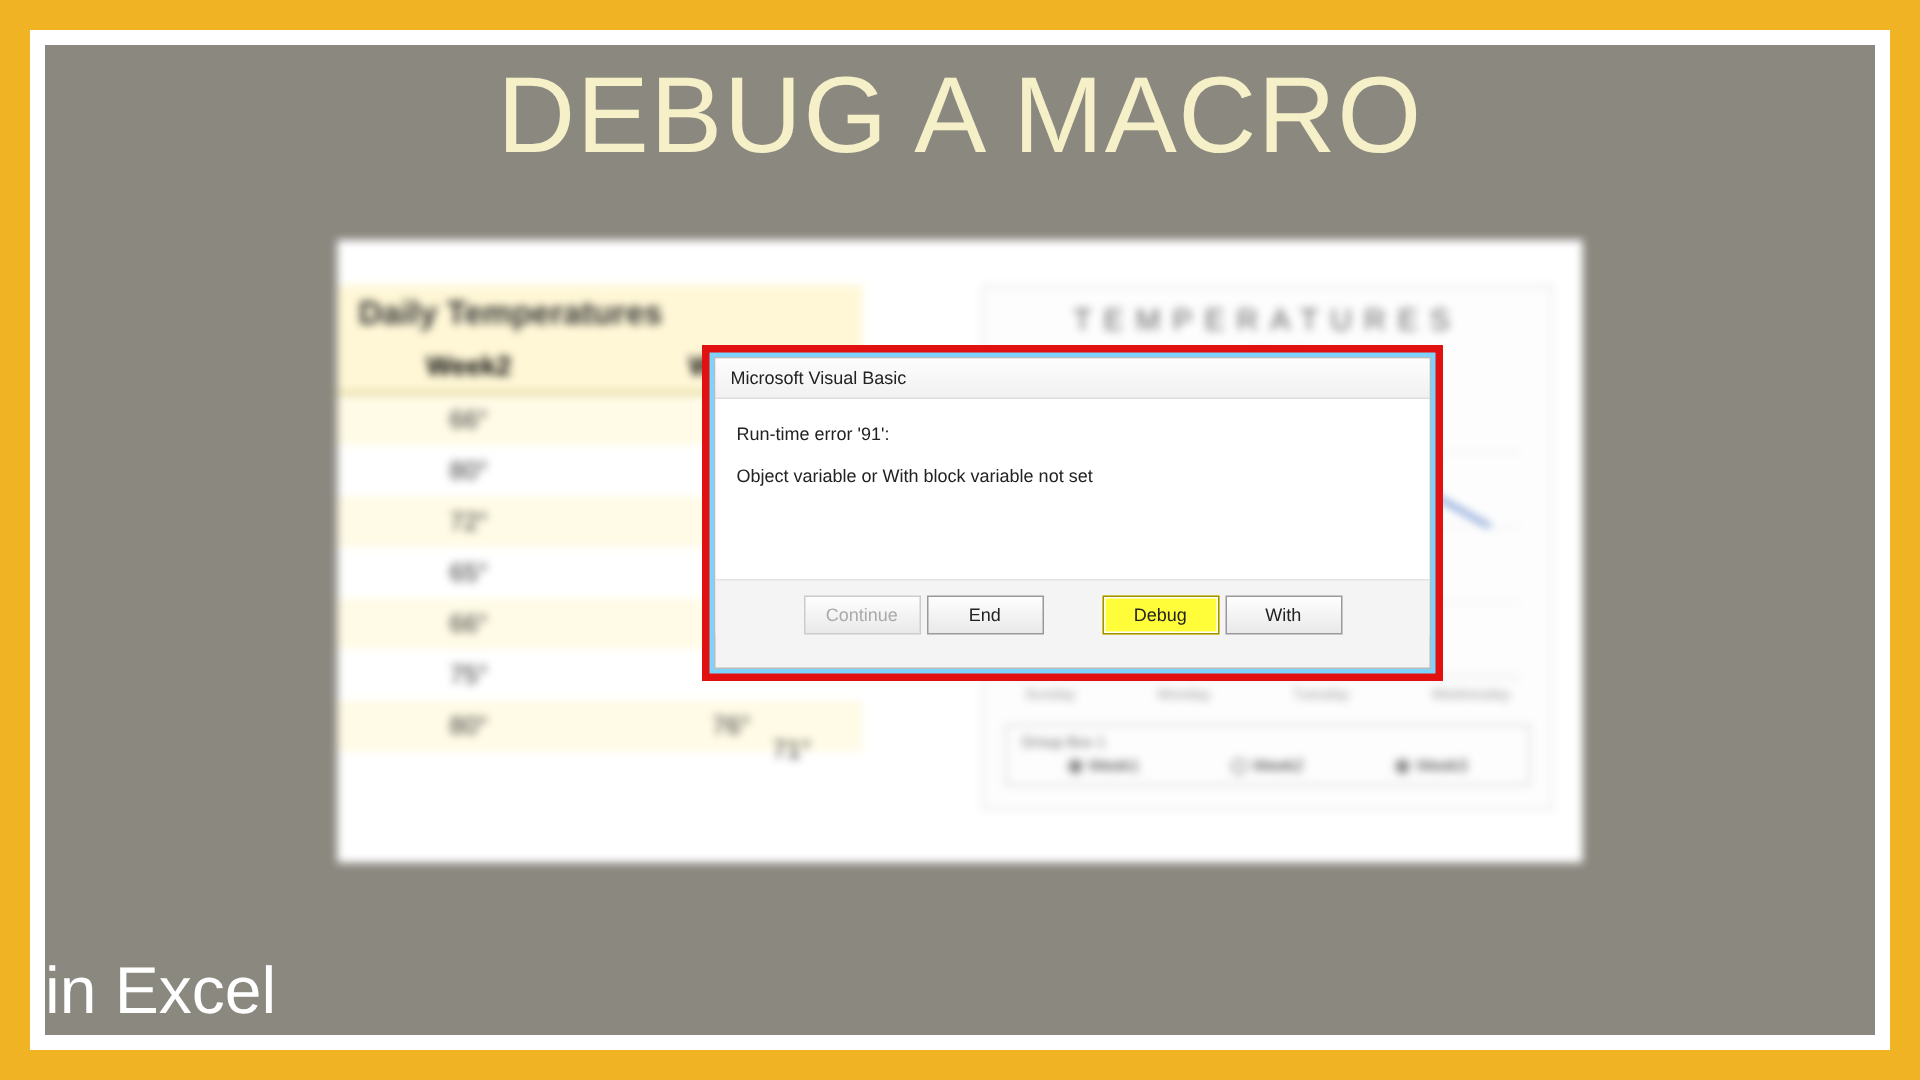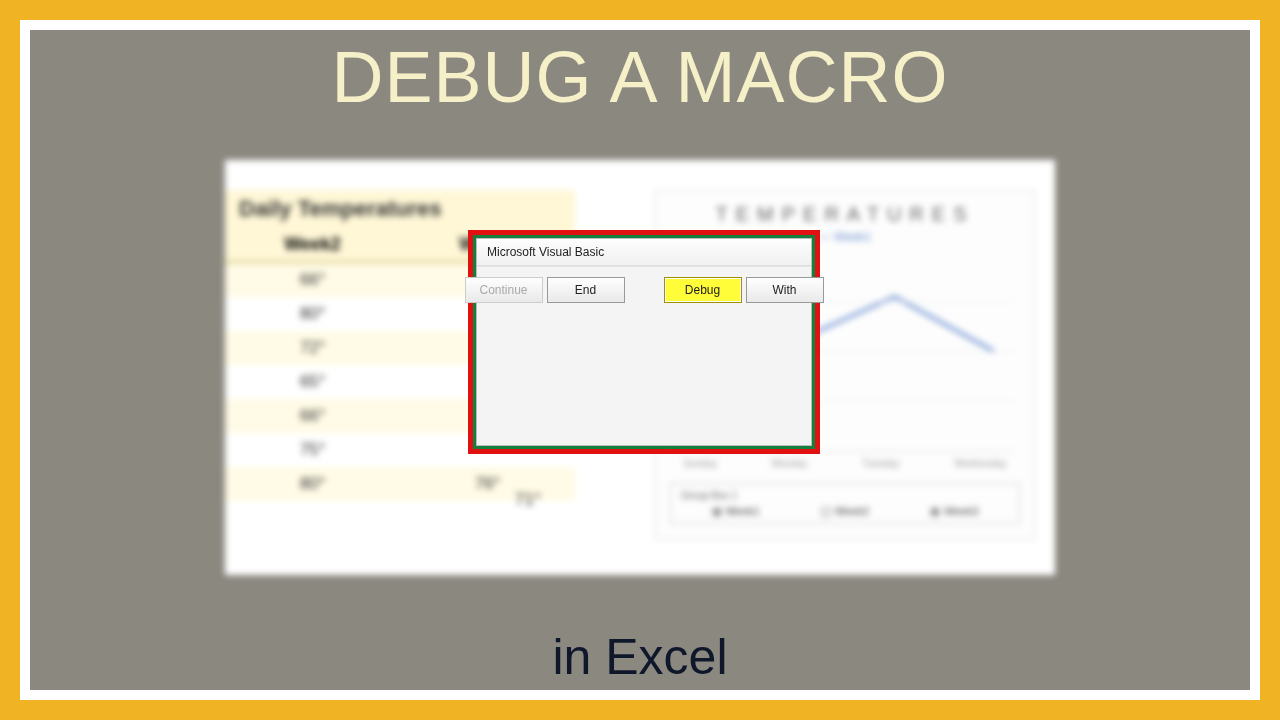--- a/index.html
+++ b/index.html
@@ -28,24 +28,23 @@
     text-align: center;
     font-size: 72px;
     font-weight: 400;
     color: #f5f0c8;
     letter-spacing: 1px;
   }
   .subtitle-text {
     position: absolute;
     bottom: 4px;
     left: 0; right: 0;
-    text-align: center;
-    font-size: 50px;
+    font-size: 44px;
     font-weight: 400;
-    color: #0f172a;
+    color: #ffffff;
   }
   .screenshot-panel {
     position: absolute;
     top: 130px;
     left: 195px;
     width: 830px;
     height: 415px;
     background: #fff;
     filter: blur(3px);
     overflow: hidden;
@@ -152,24 +151,24 @@
     margin-right: 4px;
     vertical-align: middle;
   }
   .radio-dot.checked { background: radial-gradient(#333 40%, transparent 45%); }
 
   
   .dialog-highlight {
     position: absolute;
     top: 200px;
     left: 438px;
-    width: 352px;
+    width: 494px;
     height: 224px;
     border: 5px solid #e21111;
-    background: #15803d;
+    background: #7dd3fc;
     filter: none;
     z-index: 10;
   }
   .dialog {
     position: absolute;
     inset: 3px;
     background: #f4f4f4;
     border: 1px solid #bbb;
     font-family: "Segoe UI", Tahoma, sans-serif;
     font-size: 12px;
@@ -293,20 +292,24 @@
             </div>
           </div>
         </div>
 
       </div>
     </div>
 
     <div class="dialog-highlight">
       <div class="dialog">
         <div class="dialog-titlebar">Microsoft Visual Basic</div>
+        <div class="dialog-body">
+          <div class="dialog-line1">Run-time error '91':</div>
+          <div class="dialog-line2">Object variable or With block variable not set</div>
+        </div>
         <div class="dialog-buttons">
           <button class="dlg-btn disabled">Continue</button>
           <button class="dlg-btn">End</button>
           <button class="dlg-btn highlighted">Debug</button>
           <button class="dlg-btn">With</button>
         </div>
       </div>
     </div>
 
     <div class="subtitle-text">in Excel</div>

